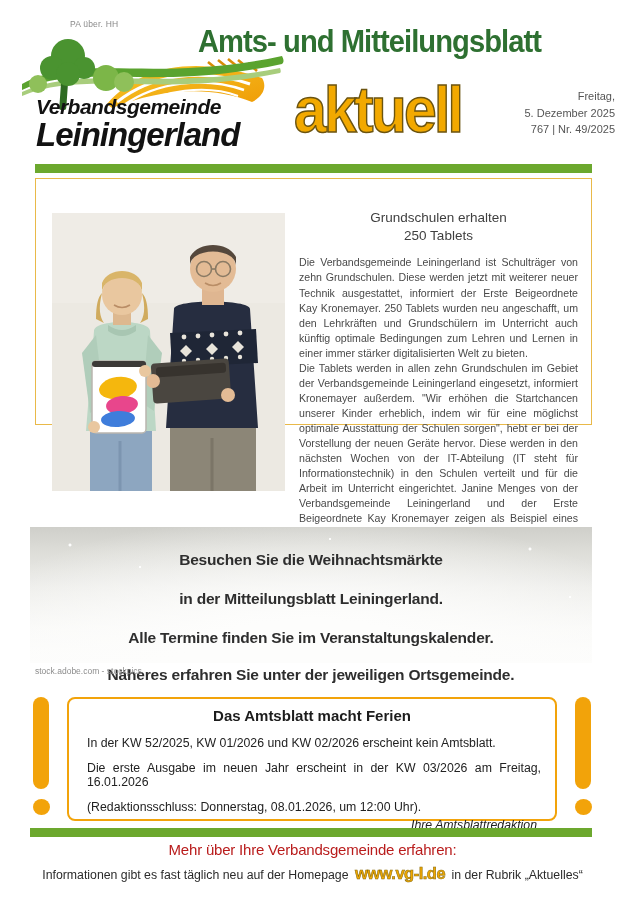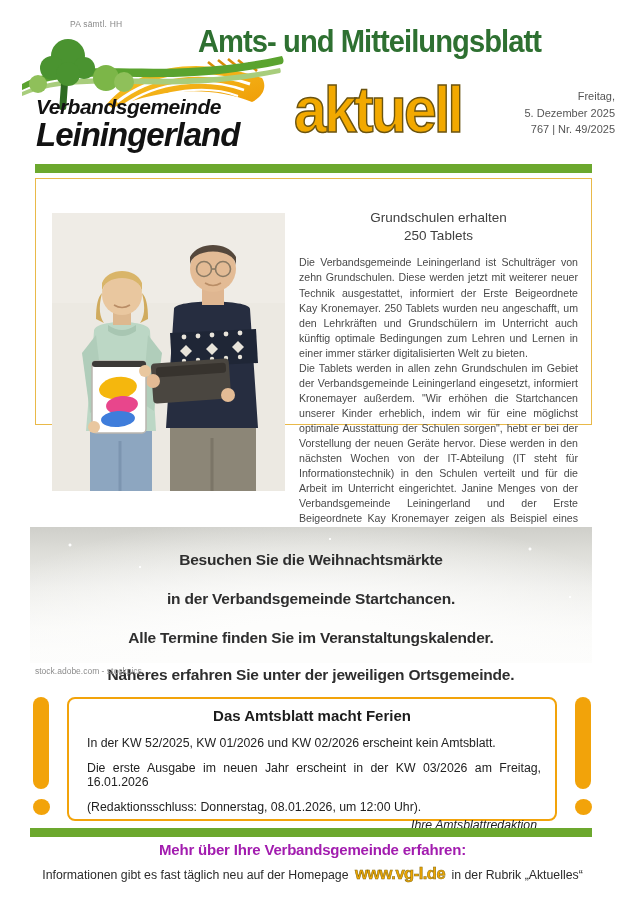--- a/index.html
+++ b/index.html
@@ -80,37 +80,37 @@
     position:absolute; left:67px; top:697px; width:490px; height:124px;
     border:2.5px solid #f2a30a; border-radius:8px; background:#ffffff;
   }
   .notice-title { text-align:center; font-size:15px; font-weight:bold; color:#1c1c1c; padding-top:8px; }
   .notice-line { font-size:12.3px; color:#222; padding-left:18px; padding-right:14px; }
   .nl1{ padding-top:12px; } .nl2{ padding-top:11px; text-align:justify; } .nl3{ padding-top:11px; }
   .notice-sign { text-align:right; font-size:12.3px; font-style:italic; color:#222; padding-right:18px; padding-top:4px; }
   
   .footer-headline {
     position:absolute; left:0; top:841px; width:625px; text-align:center;
-    font-size:15px; font-weight:bold; color:#a21caf; letter-spacing:-.2px;
+    font-size:15px; font-weight:normal; color:#b91c1c; letter-spacing:-.2px;
   }
   .footer-line {
     position:absolute; left:0; top:864px; width:625px; text-align:center;
     font-size:12.3px; color:#2b2b2b; white-space:nowrap;
   }
   .footer-url {
     font-size:16.5px; font-weight:bold; color:#f2a900;
     letter-spacing:-.5px; -webkit-text-stroke:.6px #8a6d10; padding:0 3px;
   }
 </style>
 </head>
 <body>
 
 <div class="page">
 
-  <div class="pa-note">PA sämtl. HH</div>
+  <div class="pa-note">PA über. HH</div>
 
   <svg class="logo-svg" width="280" height="100" viewBox="0 0 280 100">
     <defs>
       <linearGradient id="goldg" x1="0" y1="0" x2="1" y2="1">
         <stop offset="0" stop-color="#f7c527"></stop>
           <stop offset="1" stop-color="#ef9b05"></stop>
       </linearGradient>
     </defs>
 
     <path d="M95,78 C130,38 185,30 250,52 C255,60 252,70 240,76 C200,60 150,62 100,82 Z" fill="url(#goldg)"></path>
@@ -234,21 +234,21 @@
         <div>Grundschulen erhalten</div>
         <div>250 Tablets</div>
       </div>
       <div class="article-para">Die Verbandsgemeinde Leiningerland ist Schulträger von zehn Grundschulen. Diese werden jetzt mit weiterer neuer Technik ausgestattet, informiert der Erste Beigeordnete Kay Kronemayer. 250 Tablets wurden neu angeschafft, um den Lehrkräften und Grundschülern im Unterricht auch künftig optimale Bedingungen zum Lehren und Lernen in einer immer stärker digitalisierten Welt zu bieten.</div>
       <div class="article-para">Die Tablets werden in allen zehn Grundschulen im Gebiet der Verbandsgemeinde Leiningerland eingesetzt, informiert Kronemayer außerdem. "Wir erhöhen die Startchancen unserer Kinder erheblich, indem wir für eine möglichst optimale Ausstattung der Schulen sorgen", hebt er bei der Vorstellung der neuen Geräte hervor. Diese werden in den nächsten Wochen von der IT-Abteilung (IT steht für Informationstechnik) in den Schulen verteilt und für die Arbeit im Unterricht eingerichtet. Janine Menges von der Verbandsgemeinde Leiningerland und der Erste Beigeordnete Kay Kronemayer zeigen als Beispiel eines der neue Tablets, die für den Unterricht in den Grundschulen angeschafft wurden. Foto: VGL</div>
     </div>
   </div>
 
   <div class="banner">
     <div class="banner-line bl1">Besuchen Sie die Weihnachtsmärkte</div>
-    <div class="banner-line bl2">in der Verbandsgemeinde Startchancen.</div>
+    <div class="banner-line bl2">in der Mitteilungsblatt Leiningerland.</div>
     <div class="banner-line bl3">Alle Termine finden Sie im Veranstaltungskalender.</div>
     <div class="banner-line bl4">Näheres erfahren Sie unter der jeweiligen Ortsgemeinde.</div>
   </div>
   <div class="banner-credit">stock.adobe.com - stockpics</div>
 
   <div class="excl excl-left">
     <div class="excl-bar"></div>
     <div class="excl-dot"></div>
   </div>
   <div class="excl excl-right">

